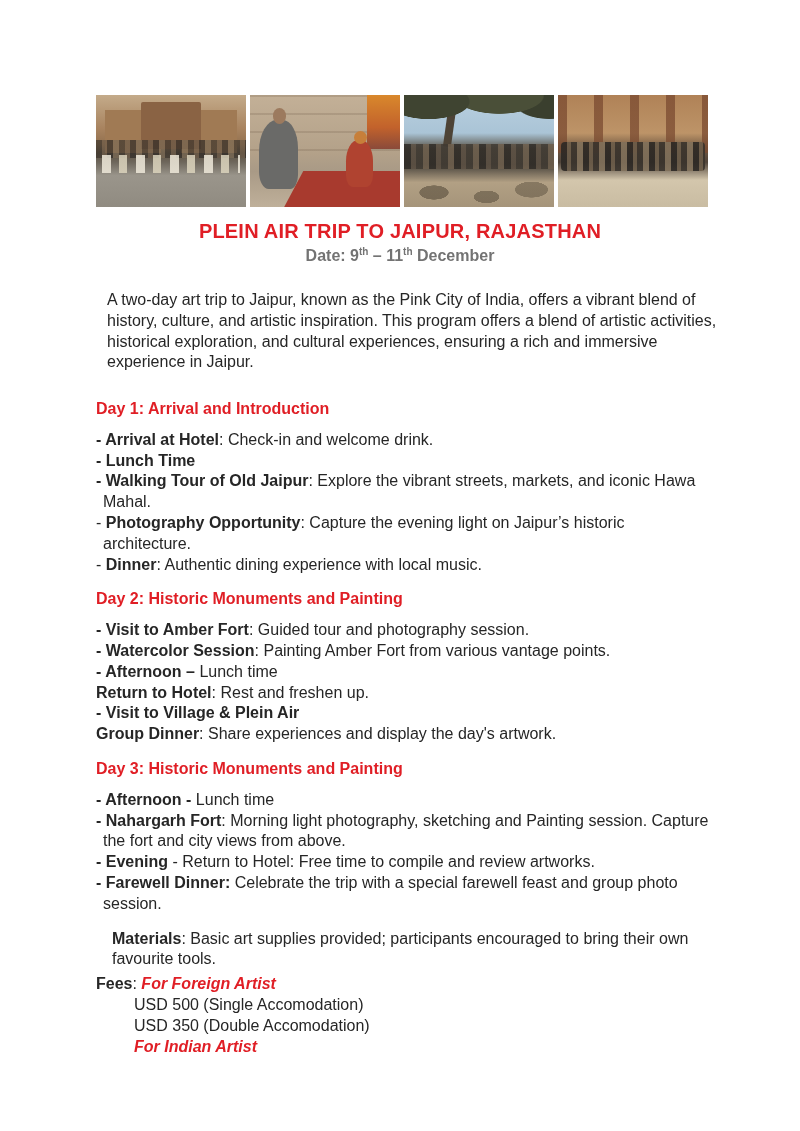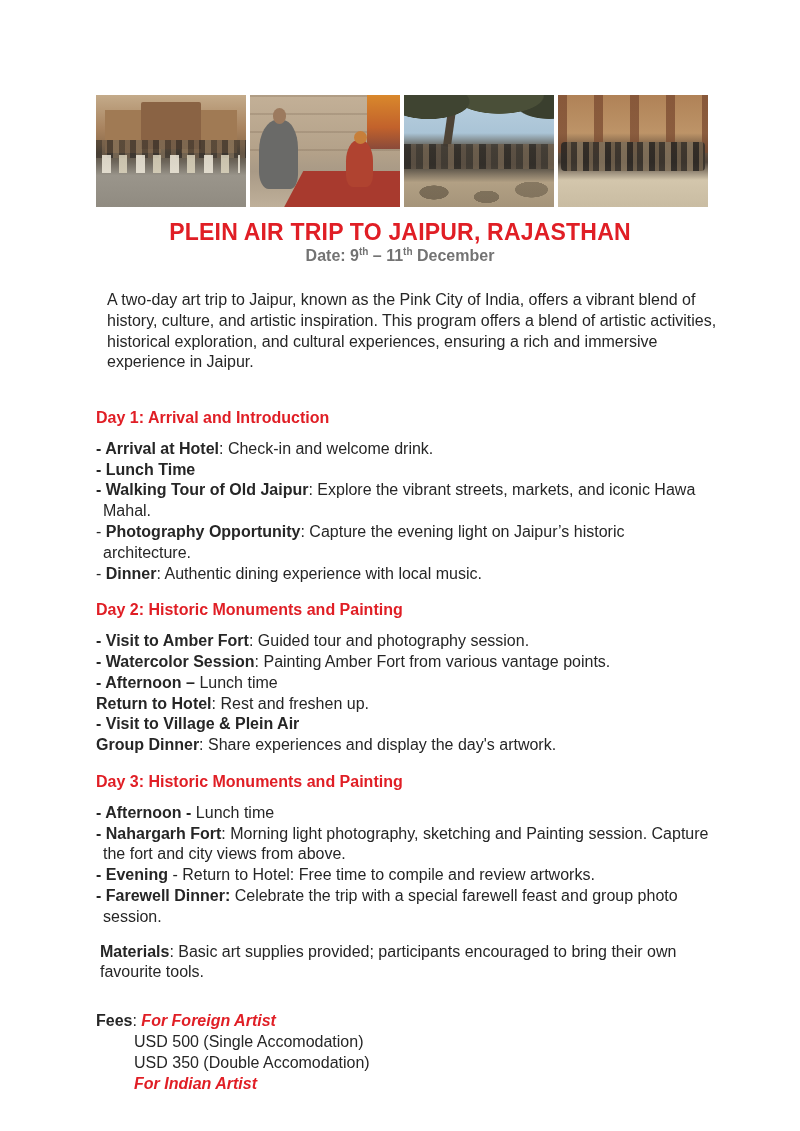--- a/index.html
+++ b/index.html
@@ -58,40 +58,40 @@
       radial-gradient(ellipse 18% 45% at 85% 40%,rgba(70,60,45,.4) 0 60%,rgba(0,0,0,0) 62%);}
   
   .ph4{background:linear-gradient(180deg,#b08257 0%,#bd9468 34%,#6e5640 48%,#50443a 60%,#d3c6ac 76%,#c9bca2 100%);}
   .ph4 .columns{left:0;top:0;width:100%;height:52%;
     background:repeating-linear-gradient(90deg,rgba(122,74,48,.75) 0 9px,rgba(0,0,0,0) 9px 36px);}
   .ph4 .crowd{left:2%;top:42%;width:96%;height:26%;
     background:repeating-linear-gradient(90deg,#2c2824 0 6px,#6b5c49 6px 10px,#39332c 10px 16px,#80705a 16px 22px);border-radius:4px;opacity:.9;}
   
   .title{
     position:absolute;left:0;top:218px;width:100%;
-    text-align:center;font-size:23px;font-weight:bold;
+    text-align:center;font-size:20px;font-weight:bold;
     color:#e01e25;margin:0;letter-spacing:.2px;
   }
   .date-line{
     position:absolute;left:0;top:245px;width:100%;
     text-align:center;font-size:16px;font-weight:bold;color:#737373;
   }
   .date-line sup{font-size:10px;}
   .intro{position:absolute;left:93px;top:276px;width:614px;margin:14px;}
   .content{position:absolute;left:96px;top:392px;width:614px;}
   .day-heading{
     font-size:16px;font-weight:bold;color:#e01e25;
-    margin:16px 0 10px 0;
+    margin:7px 0 10px 0;
   }
   .day-section{margin:0 0 14px 0;}
   .item{padding-left:7px;text-indent:-7px;}
   .b{font-weight:bold;}
   .r{font-weight:normal;}
-  .para{margin:12px 0 0 4px;}
-  .fees-block{margin:28px 0 0 0;}
+  .para{margin:12px 0 0 16px;}
+  .fees-block{margin:4px 0 0 0;}
   .fees-indent{padding-left:38px;}
   .red-italic{color:#e01e25;font-weight:bold;font-style:italic;}
 </style>
 </head>
 <body>
 
 <div class="page">
 
   <div class="collage">
     <div class="photo ph1">

